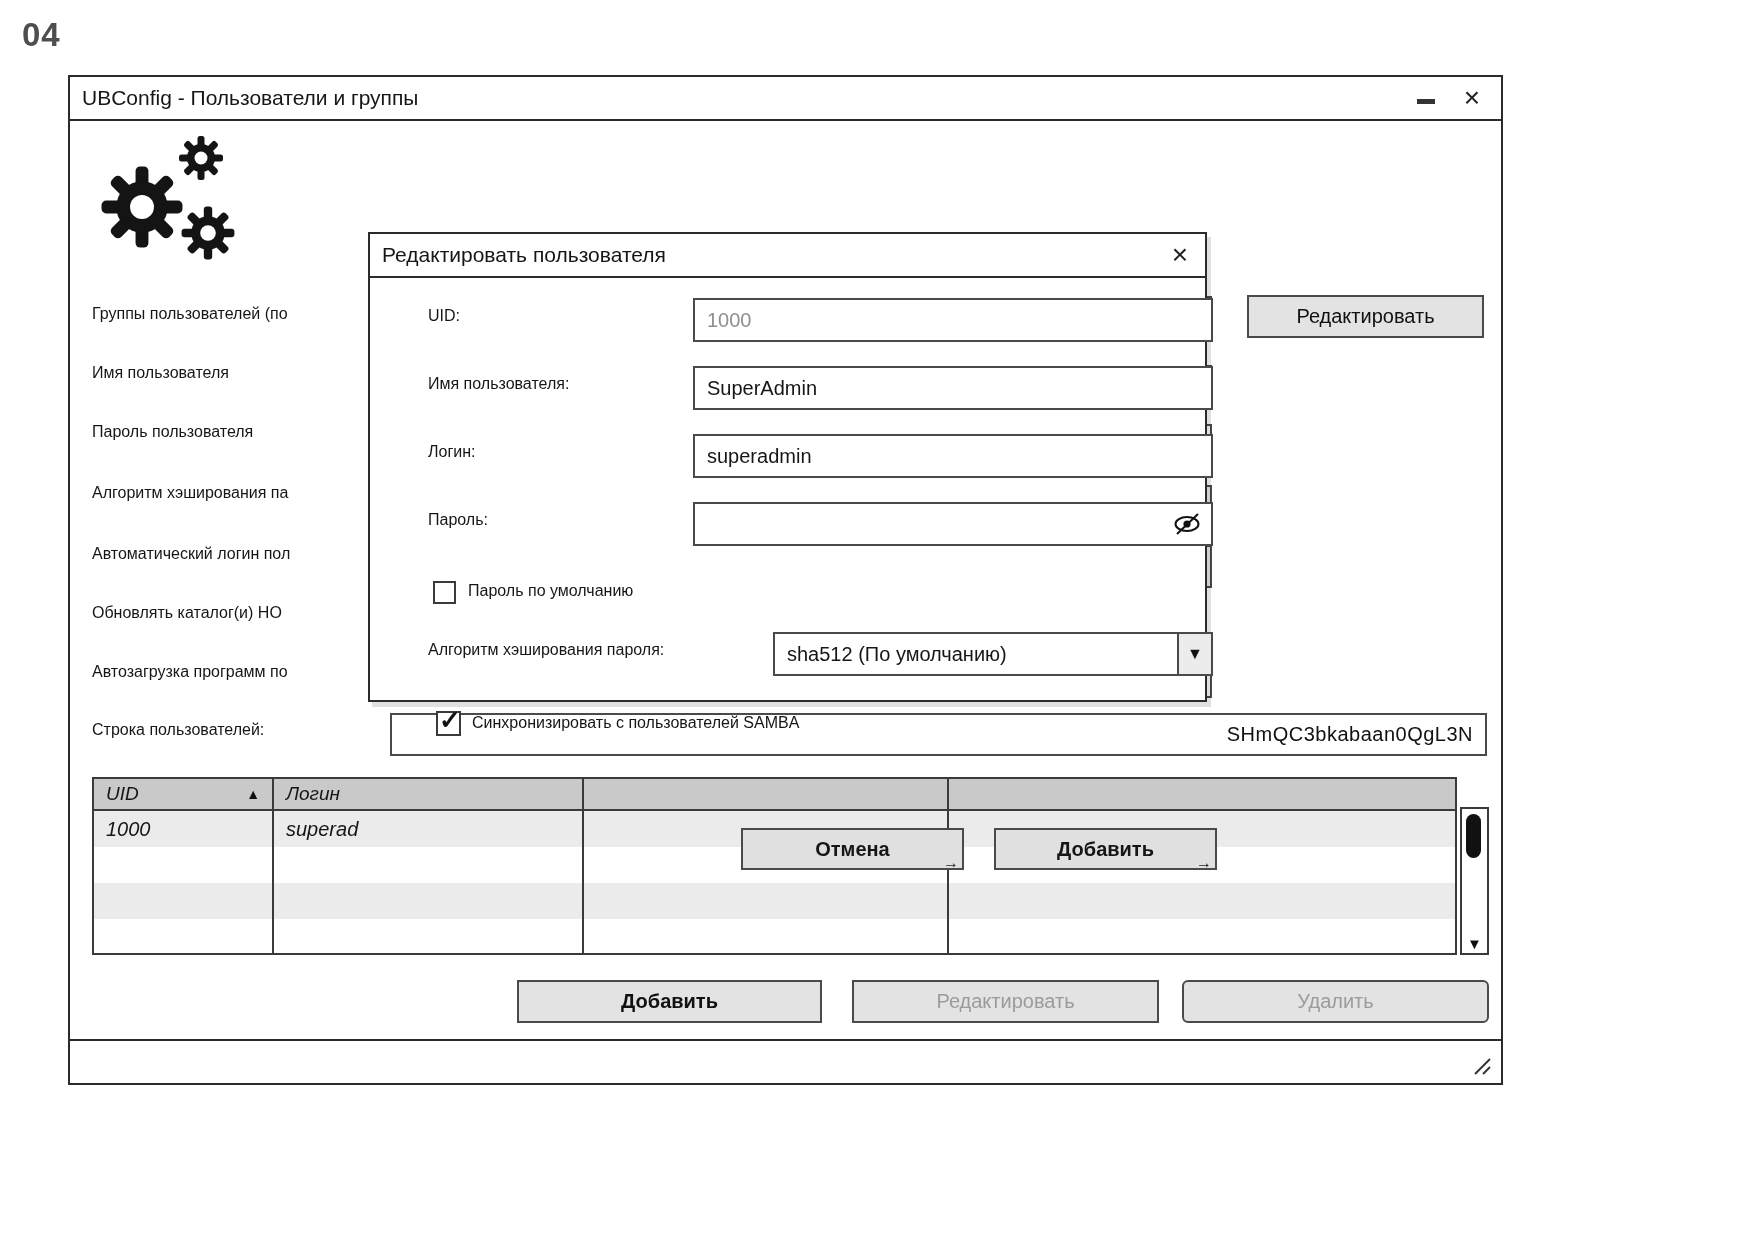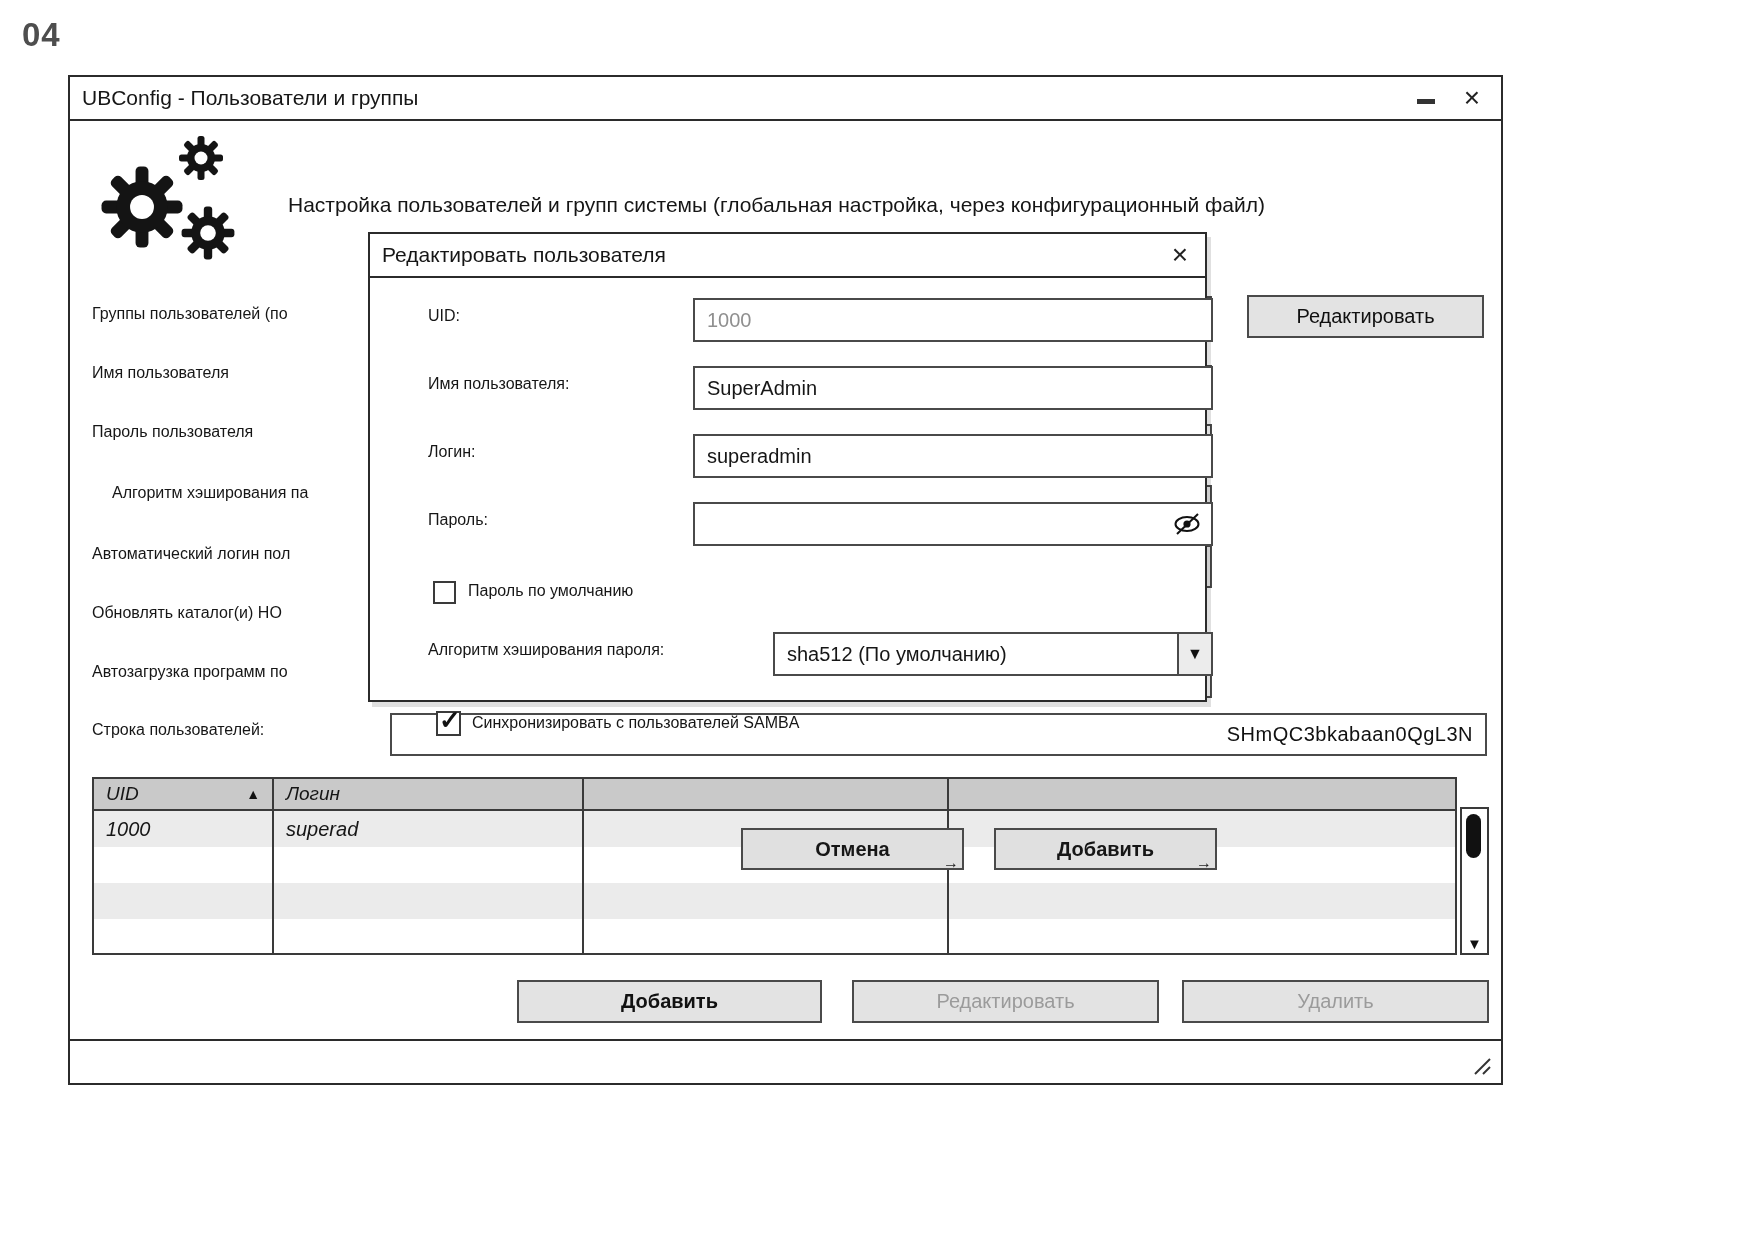--- a/index.html
+++ b/index.html
@@ -102,26 +102,25 @@
           <rect x="43" y="6" width="14" height="88" rx="5"></rect>
           <rect x="43" y="6" width="14" height="88" rx="5" transform="rotate(45 50 50)"></rect>
           <rect x="43" y="6" width="14" height="88" rx="5" transform="rotate(90 50 50)"></rect>
           <rect x="43" y="6" width="14" height="88" rx="5" transform="rotate(135 50 50)"></rect>
           <circle cx="50" cy="50" r="28"></circle>
         </g>
         <circle cx="50" cy="50" r="13" fill="#ffffff"></circle>
       </svg>
     </div>
 
-    <div class="lbl" style="left:218px; top:116px; font-size:21px;">Настройка пользователей и групп системы (глобальная настройка, через конфигурационный файл)</div>
 
     <div class="lbl" style="left:22px; top:228px;">Группы пользователей (по</div>
     <div class="lbl" style="left:22px; top:287px;">Имя пользователя</div>
     <div class="lbl" style="left:22px; top:346px;">Пароль пользователя</div>
-    <div class="lbl" style="left:22px; top:407px;margin-left:20px;">Алгоритм хэширования па</div>
+    <div class="lbl" style="left:22px; top:407px;">Алгоритм хэширования па</div>
     <div class="lbl" style="left:22px; top:468px;">Автоматический логин пол</div>
     <div class="lbl" style="left:22px; top:527px;">Обновлять каталог(и) HO</div>
     <div class="lbl" style="left:22px; top:586px;">Автозагрузка программ по</div>
     <div class="lbl" style="left:22px; top:644px;">Строка пользователей:</div>
 
     <div class="field" style="left:320px; top:219px; width:822px; height:43px;"></div>
     <div class="field" style="left:320px; top:288px; width:822px; height:43px;"></div>
     <div class="field" style="left:320px; top:347px; width:822px; height:43px;"></div>
     <div class="field" style="left:320px; top:408px; width:822px; height:43px;">
       <div class="combo-arrow"></div>
@@ -186,21 +185,21 @@
         <span>▼</span>
       </div>
     </div>
 
     <div class="btn" style="left:447px; top:903px; width:305px; height:43px; font-weight:600;">
       <span>Добавить</span>
     </div>
     <div class="btn disabled" style="left:782px; top:903px; width:307px; height:43px;">
       <span>Редактировать</span>
     </div>
-    <div class="btn disabled" style="left:1112px; top:903px; width:307px; height:43px;">
+    <div class="btn disabled" style="left:1112px; top:903px; width:307px; height:43px;border-radius:6px;">
       <span>Удалить</span>
     </div>
 
     <div class="statusbar">
       <svg class="resize-h" width="22" height="22" viewBox="0 0 22 22">
         <line x1="4" y1="19" x2="19" y2="4" stroke="#333" stroke-width="2"></line>
         <line x1="12" y1="19" x2="19" y2="12" stroke="#333" stroke-width="2"></line>
       </svg>
     </div>
   </div>

